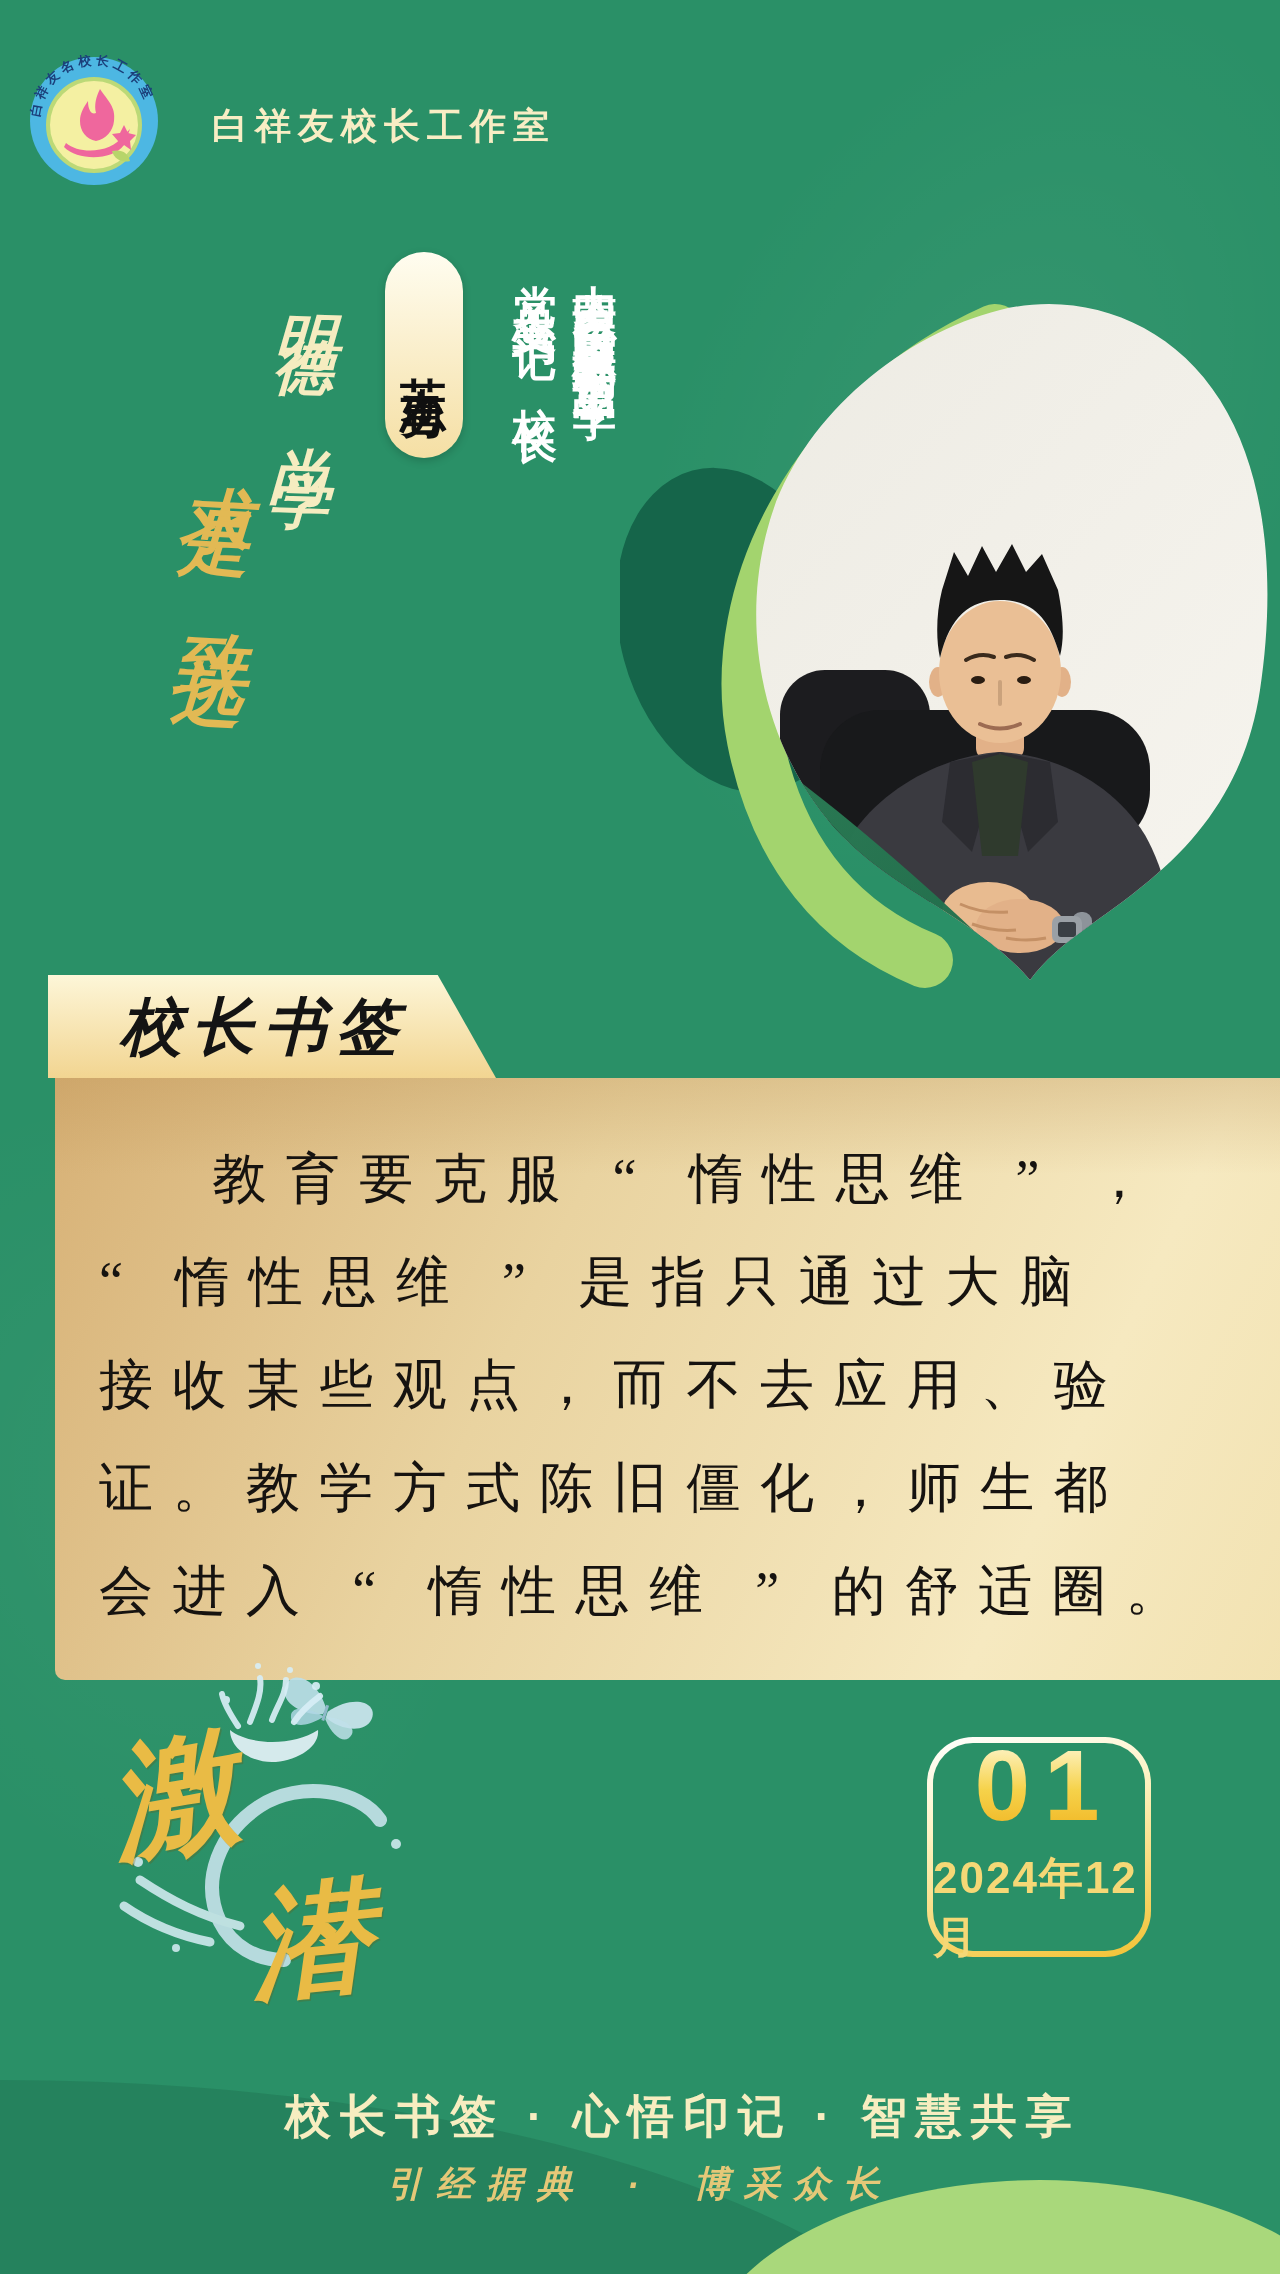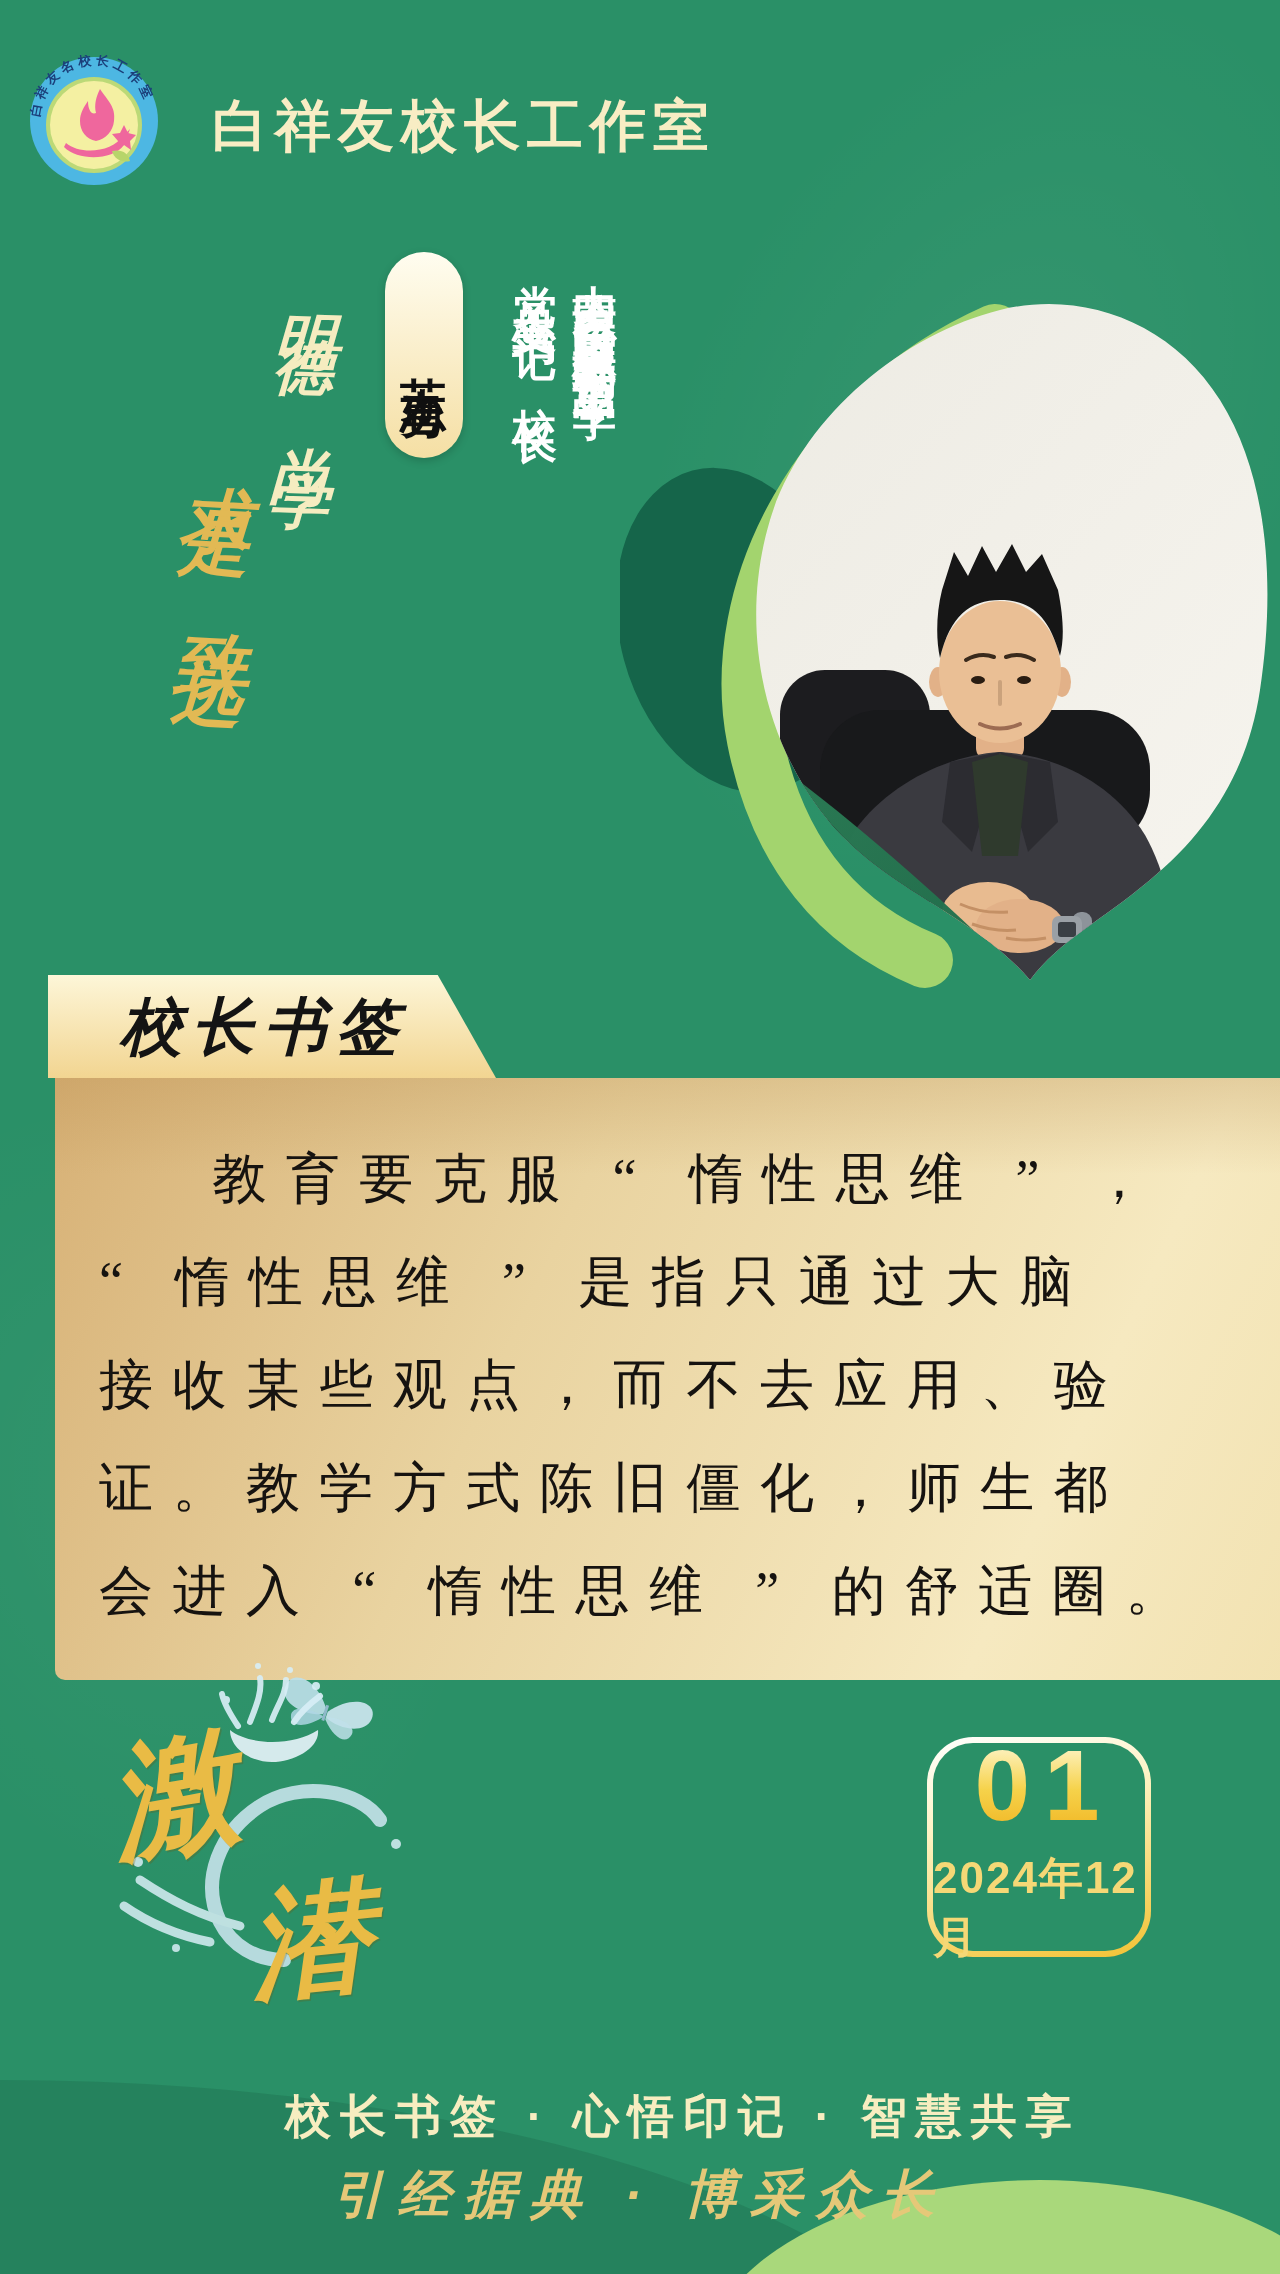--- a/index.html
+++ b/index.html
@@ -14,21 +14,21 @@
   .streak-2{left:-300px;top:900px;width:900px;height:1200px;border-radius:50%;
     background:radial-gradient(closest-side,rgba(255,255,255,0.04),rgba(255,255,255,0) 70%);
     transform:rotate(-20deg);}
   .bottom-dome{position:absolute;left:0;top:2080px;width:1000px;height:380px;
     background:rgba(10,60,42,0.16);border-top-right-radius:100% 100%;}
   .bottom-hill{position:absolute;left:700px;top:2180px;width:680px;height:380px;
     background:#a9d87b;border-radius:50%;}
 
   
   .logo-wrap{position:absolute;left:28px;top:55px;width:132px;height:132px;}
-  .workshop-title{position:absolute;left:212px;top:96px;font-size:56px;font-weight:bold;
+  .workshop-title{position:absolute;left:212px;top:96px;font-size:36px;font-weight:bold;
     color:#f8edc4;letter-spacing:7px;line-height:60px;}
 
   
   .v-text{writing-mode:vertical-rl;text-orientation:upright;position:absolute;}
   .motto-primary{left:256px;top:266px;height:560px;font-family:"Liberation Serif",serif;
     font-style:italic;font-weight:bold;font-size:60px;color:#f5ecc0;letter-spacing:24px;
     transform:rotate(2deg);}
   .motto-secondary{left:158px;top:428px;height:600px;font-family:"Liberation Serif",serif;
     font-style:italic;font-weight:bold;font-size:70px;color:#e2b954;letter-spacing:26px;
     transform:rotate(3deg);}
@@ -81,22 +81,22 @@
     margin-top:8px;margin-left:10px;
     background:linear-gradient(180deg,#fffbe0 0%,#f6d24a 55%,#f0b422 100%);
     -webkit-background-clip:text;background-clip:text;color:transparent;
     -webkit-text-fill-color:transparent;}
   .issue-date{margin-top:14px;font-size:44px;font-weight:bold;color:#f5d876;letter-spacing:2px;}
 
   
   .footer-slogan{position:absolute;left:0;top:2086px;width:1280px;text-align:center;
     font-size:46px;font-weight:bold;color:#f7edc0;letter-spacing:9px;margin-left:43px;}
   .footer-subslogan{position:absolute;left:0;top:2160px;width:1280px;text-align:center;
-    font-family:Liberation Sans, sans-serif;font-style:italic;font-weight:bold;
-    font-size:52px;color:#e5c878;letter-spacing:14px;}
+    font-family:Liberation Mono, monospace;font-style:italic;font-weight:bold;
+    font-size:36px;color:#e5c878;letter-spacing:14px;}
 </style>
 </head>
 <body>
 
 <div id="poster">
 
   <div class="bg-streak streak-1"></div>
   <div class="bg-streak streak-2"></div>
   <div class="bottom-dome"></div>
   <div class="bottom-hill"></div>

